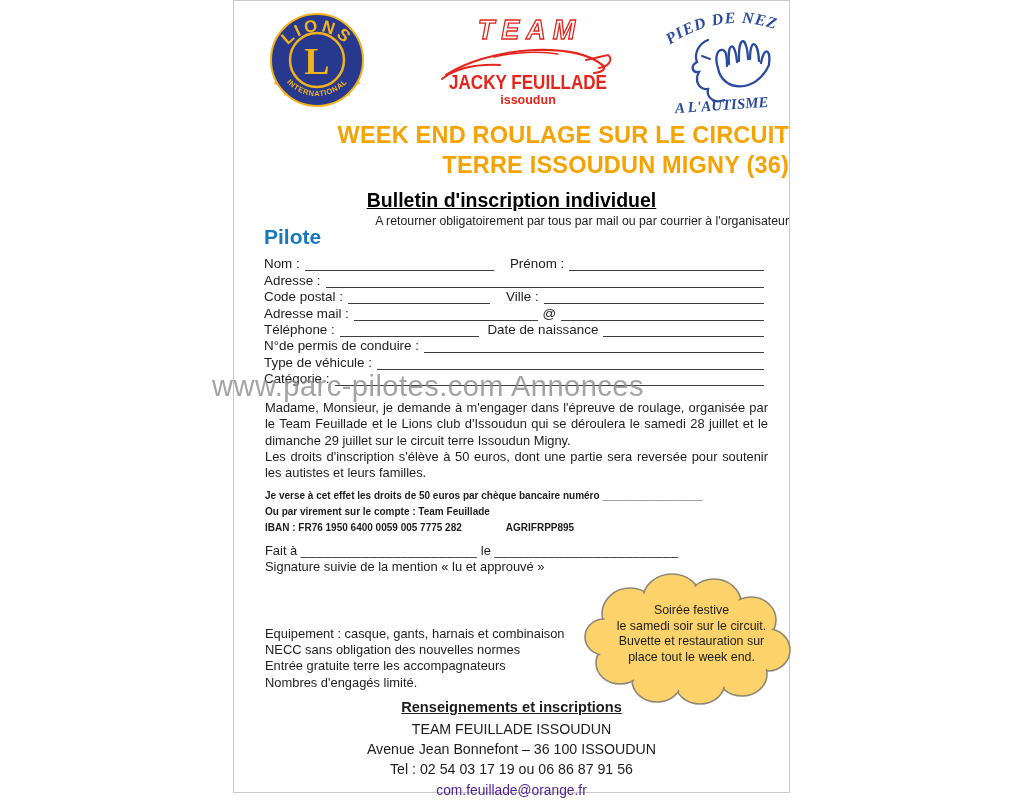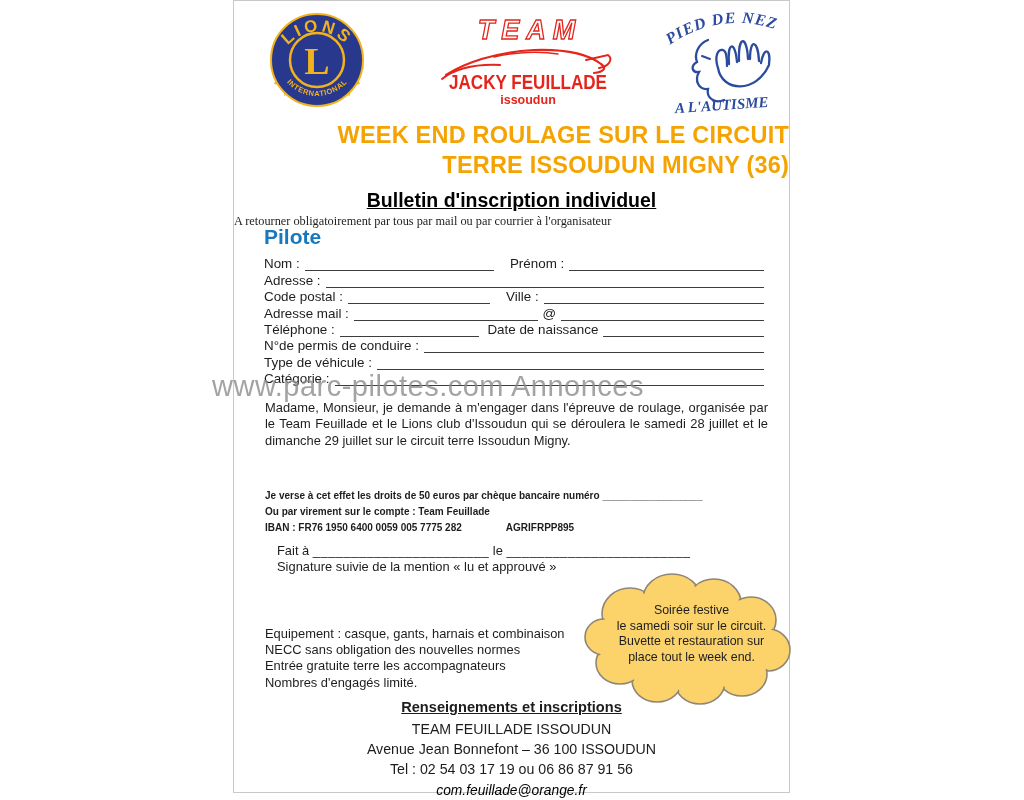--- a/index.html
+++ b/index.html
@@ -18,51 +18,51 @@
   .logo-pied{left:420px;top:3px;}
   
   .main-title{
     position:absolute;left:0;right:0;top:119px;text-align:right;
     color:#F5A302;font-weight:bold;font-size:23.5px;line-height:30px;letter-spacing:0.2px;
   }
   .bulletin{
     position:absolute;left:0;right:0;top:188px;text-align:center;
     font-size:19.5px;font-weight:bold;text-decoration:underline;color:#000;
   }
-  .subtitle{position:absolute;left:0;right:0;top:213px;text-align:left;font-size:12.3px;color:#1d1d1d;font-family:Liberation Serif, serif;}
+  .subtitle{position:absolute;left:0;right:0;top:213px;text-align:right;font-size:12.3px;color:#1d1d1d;}
   .pilote{position:absolute;left:30px;top:224px;font-size:21px;font-weight:bold;color:#1878BE;}
   
   .form{position:absolute;left:30px;top:254px;width:500px;}
   .frow{display:flex;align-items:flex-end;height:16.4px;font-size:13.4px;}
   .frow .lbl{white-space:pre;padding-right:5px;}
   .frow .lbl2{white-space:pre;padding:0 5px 0 16px;}
   .blank{border-bottom:1.3px solid #3d3d3d;height:12px;}
   
   .watermark{
     position:absolute;left:212px;top:370px;z-index:9;
     font-size:29px;color:#8d8d8d;opacity:0.8;letter-spacing:0.5px;white-space:nowrap;
   }
   
   .para{position:absolute;left:31px;width:503px;top:399px;font-size:12.9px;line-height:16.3px;text-align:justify;}
   .payment{position:absolute;left:31px;width:503px;top:487px;font-size:10px;line-height:15.8px;font-weight:bold;}
   .iban-b{display:inline-block;margin-left:44px;}
-  .sig{position:absolute;left:31px;width:503px;top:542px;font-size:12.9px;line-height:16.2px;margin-left:12px;}
+  .sig{position:absolute;left:31px;width:503px;top:542px;font-size:12.9px;line-height:16.2px;}
   .sig .us{letter-spacing:0.5px;}
   .equip{position:absolute;left:31px;width:320px;top:625px;font-size:12.9px;line-height:16.2px;}
   
   .cloud{position:absolute;left:348px;top:565px;width:213px;height:143px;}
   .cloud-text{
     position:absolute;left:16px;right:10px;top:37px;text-align:center;
     font-size:12.4px;line-height:15.6px;color:#1d1d1d;
   }
   
   .contact{position:absolute;left:0;right:0;top:698px;text-align:center;}
   .contact-heading{font-size:14.6px;font-weight:bold;text-decoration:underline;margin-bottom:4px;}
   .contact-line{font-size:14.2px;line-height:20.2px;}
-  .email{color:#000000;font-size:13.8px;text-decoration:none;cursor:pointer;font-style:italic;}
+  .email{color:#4c1d95;font-size:13.8px;text-decoration:none;cursor:pointer;}
 </style>
 </head>
 <body>
 
 <div class="page">
 
   <div class="logo logo-lions">
     <svg width="106" height="108" viewBox="0 0 106 108">
       <defs>
         <path id="arcTop" d="M 17,54 A 37,37 0 0 1 89,54"></path>
@@ -168,20 +168,21 @@
       <span class="blank" style="flex:1"></span>
     </div>
     <div class="frow">
       <span class="lbl">Catégorie :</span>
       <span class="blank" style="flex:1"></span>
     </div>
   </div>
 
   <div class="para">
     <div>Madame, Monsieur, je demande à m'engager dans l'épreuve de roulage, organisée par le Team Feuillade et le Lions club d'Issoudun qui se déroulera le samedi 28 juillet et le dimanche 29 juillet sur le circuit terre Issoudun Migny.</div>
+    <div>Les droits d'inscription s'élève à 50 euros, dont une partie sera reversée pour soutenir les autistes et leurs familles.</div>
   </div>
 
   <div class="payment">
     <div><span>Je verse à cet effet les droits de 50 euros par chèque bancaire numéro </span><span class="us">__________________</span></div>
     <div>Ou par virement sur le compte : Team Feuillade</div>
     <div><span>IBAN : FR76 1950 6400 0059 005 7775 282</span><span class="iban-b">AGRIFRPP895</span></div>
   </div>
 
   <div class="sig">
     <div><span>Fait à </span><span class="us">_______________________</span><span> le </span><span class="us">________________________</span></div>

